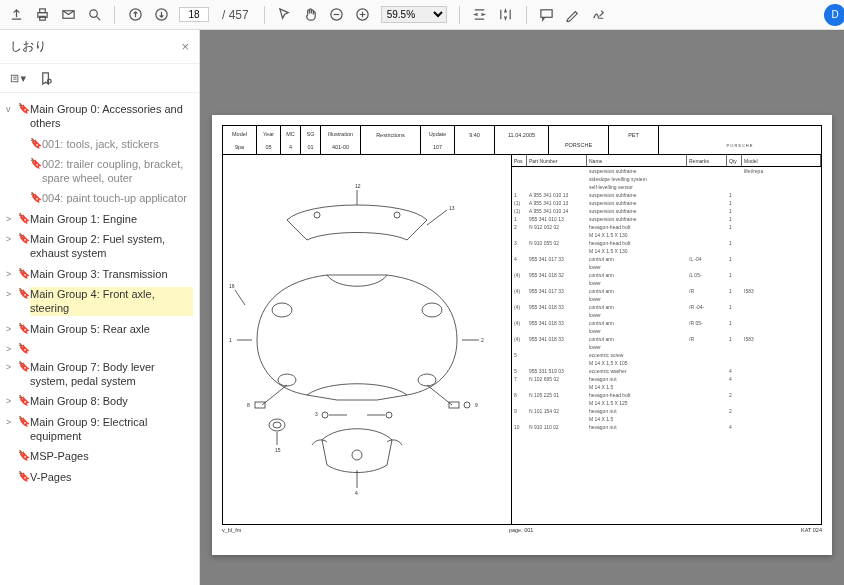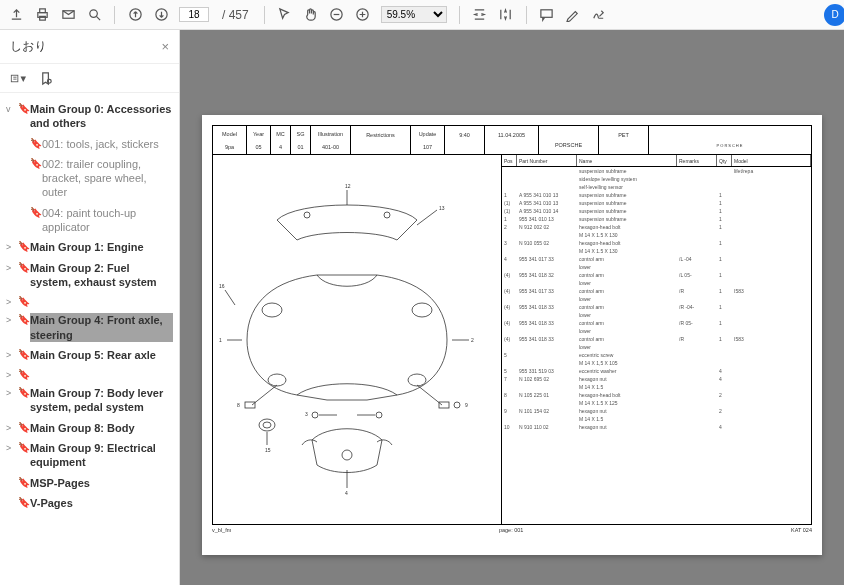--- a/index.html
+++ b/index.html
@@ -7,32 +7,32 @@
 .toolbar{height:30px;background:#fafafa;border-bottom:1px solid #ddd;display:flex;align-items:center;padding:0 8px;gap:10px}
 .toolbar .sep{width:1px;height:18px;background:#ccc;margin:0 2px}
 .ticon{width:16px;height:16px;display:flex;align-items:center;justify-content:center;color:#555;cursor:pointer}
 .ticon svg{width:15px;height:15px;stroke:#555;fill:none;stroke-width:1.3}
 .tbtxt{font-size:12px;color:#555;padding:0 3px}
 .tbin{width:30px;font-size:10px;border:1px solid #ccc;text-align:center;padding:1px}
 .zsel{width:66px;font-size:10px;border:1px solid #ccc;padding:1px}
 .spacer{flex:1}
 .blue-btn{width:22px;height:22px;border-radius:50%;background:#1a73e8;color:#fff;display:flex;align-items:center;justify-content:center;font-size:10px;margin-right:-10px}
 .main{display:flex;height:555px}
-.sidebar{width:180px;border-right:1px solid #ddd;display:flex;flex-direction:column}
+.sidebar{width:200px;border-right:1px solid #ddd;display:flex;flex-direction:column}
 .sbhead{display:flex;align-items:center;justify-content:space-between;padding:8px 10px;border-bottom:1px solid #eee}
 .sbtitle{font-size:12px;color:#333}
 .close-x{font-size:13px;color:#888;cursor:pointer}
 .sbtools{display:flex;gap:12px;padding:6px 10px;border-bottom:1px solid #eee}
 .tree{flex:1;overflow-y:auto;padding:6px 4px}
 .tn{display:flex;align-items:flex-start;padding:3px 2px;cursor:pointer}
 .tn .arrow{width:12px;flex-shrink:0;color:#888;font-size:9px;padding-top:2px}
 .tn .bm{width:12px;flex-shrink:0;color:#999;font-size:10px;padding-top:1px}
 .tn .lbl{flex:1;font-size:11px;color:#333;line-height:1.3}
-.tn.bold .lbl{font-weight:bold}
-.tn.sel .lbl{background:#a3a3a3}
+.tn.bold .lbl{font-weight:normal}
+.tn.sel .lbl{background:#fef9c3}
 .tn.sub{padding-left:14px}
 .tn.sub .lbl{color:#888}
 .content{flex:1;background:#808080;display:flex;justify-content:center;padding-top:85px;overflow:hidden}
 .page{width:620px;height:440px;background:#fff;box-shadow:0 2px 6px rgba(0,0,0,.3);padding:10px;font-size:6px;color:#333;position:relative}
 .bo{border:1px solid #000}
 .dh{display:flex;height:30px}
 .dhc{border-right:1px solid #000;display:flex;flex-direction:column;justify-content:space-around;align-items:center;padding:1px 2px;font-size:5.5px}
 .dbody{display:flex;height:370px}
 .dimg{width:290px;border:1px solid #000;border-top:none;display:flex;align-items:center;justify-content:center}
 .dtbl{flex:1;border:1px solid #000;border-top:none;border-left:none;overflow:hidden}
@@ -187,20 +187,21 @@
           <span class="lbl">Main Group 1: Engine</span>
         </div>
         <div class="tn bold">
           <span class="arrow">&gt;</span>
           <span class="bm">🔖</span>
           <span class="lbl">Main Group 2: Fuel system, exhaust system</span>
         </div>
         <div class="tn bold">
           <span class="arrow">&gt;</span>
           <span class="bm">🔖</span>
+          <span class="lbl">Main Group 3: Transmission</span>
         </div>
         <div class="tn bold sel">
           <span class="arrow">&gt;</span>
           <span class="bm">🔖</span>
           <span class="lbl">Main Group 4: Front axle, steering</span>
         </div>
         <div class="tn bold">
           <span class="arrow">&gt;</span>
           <span class="bm">🔖</span>
           <span class="lbl">Main Group 5: Rear axle</span>

